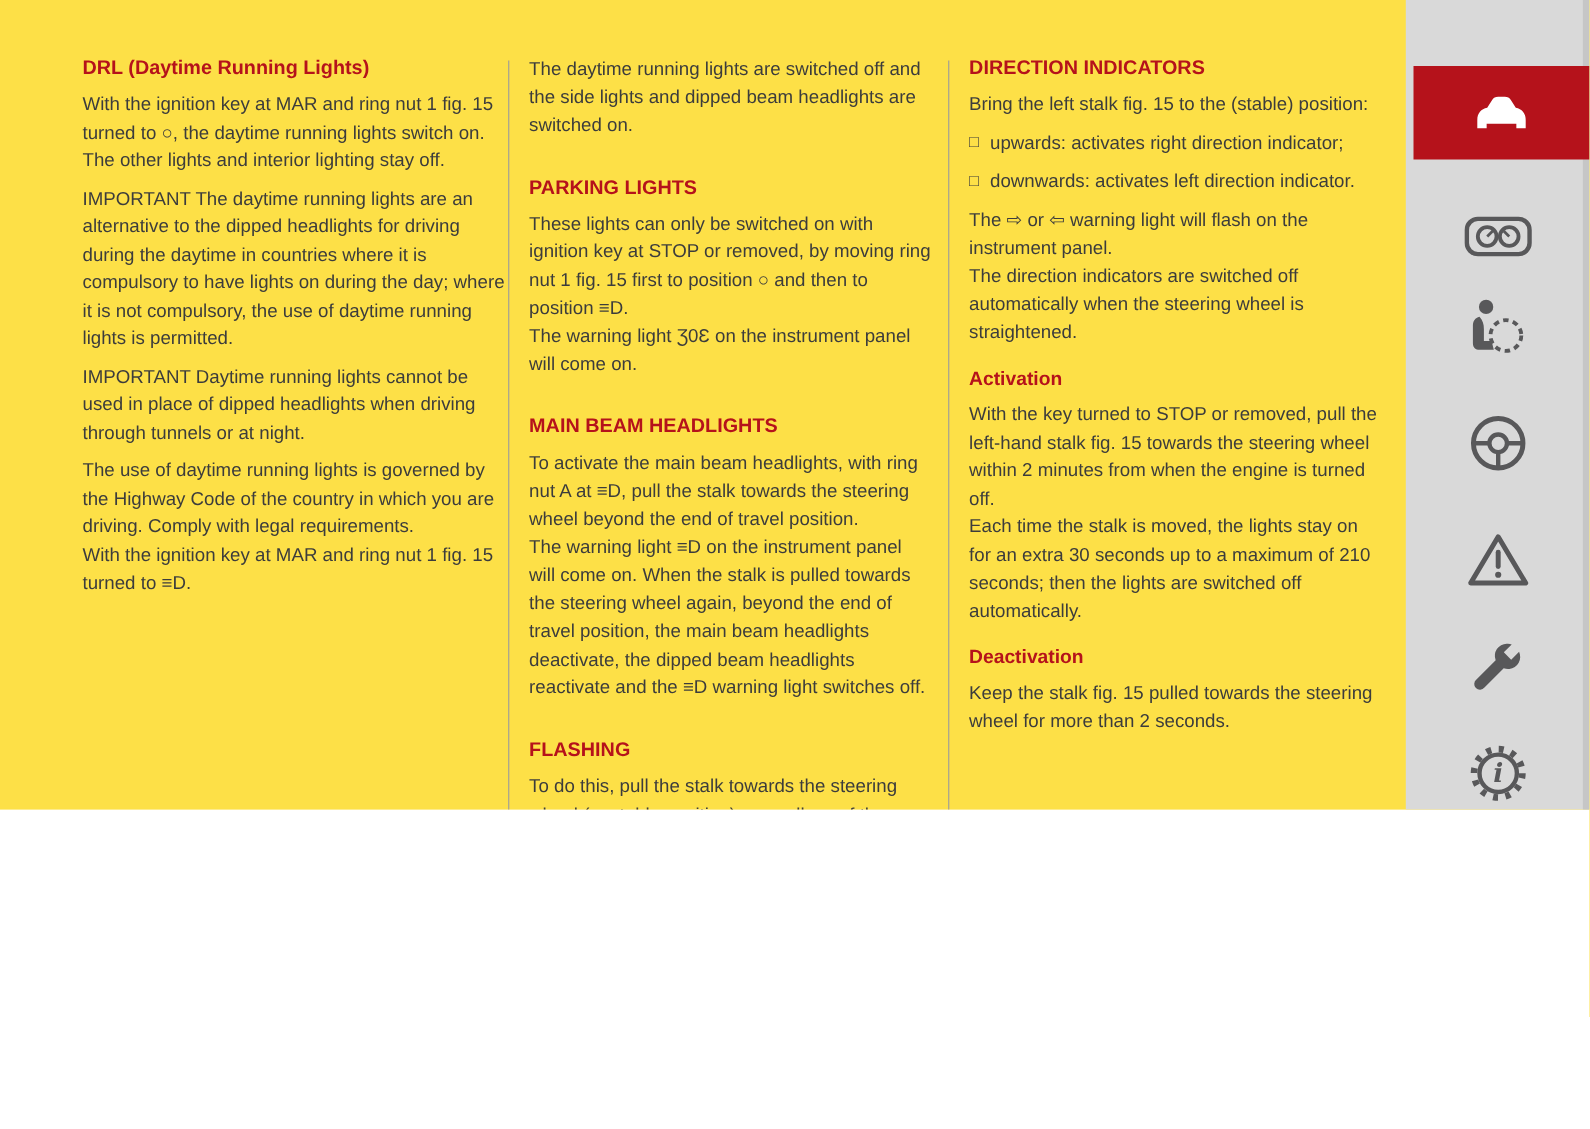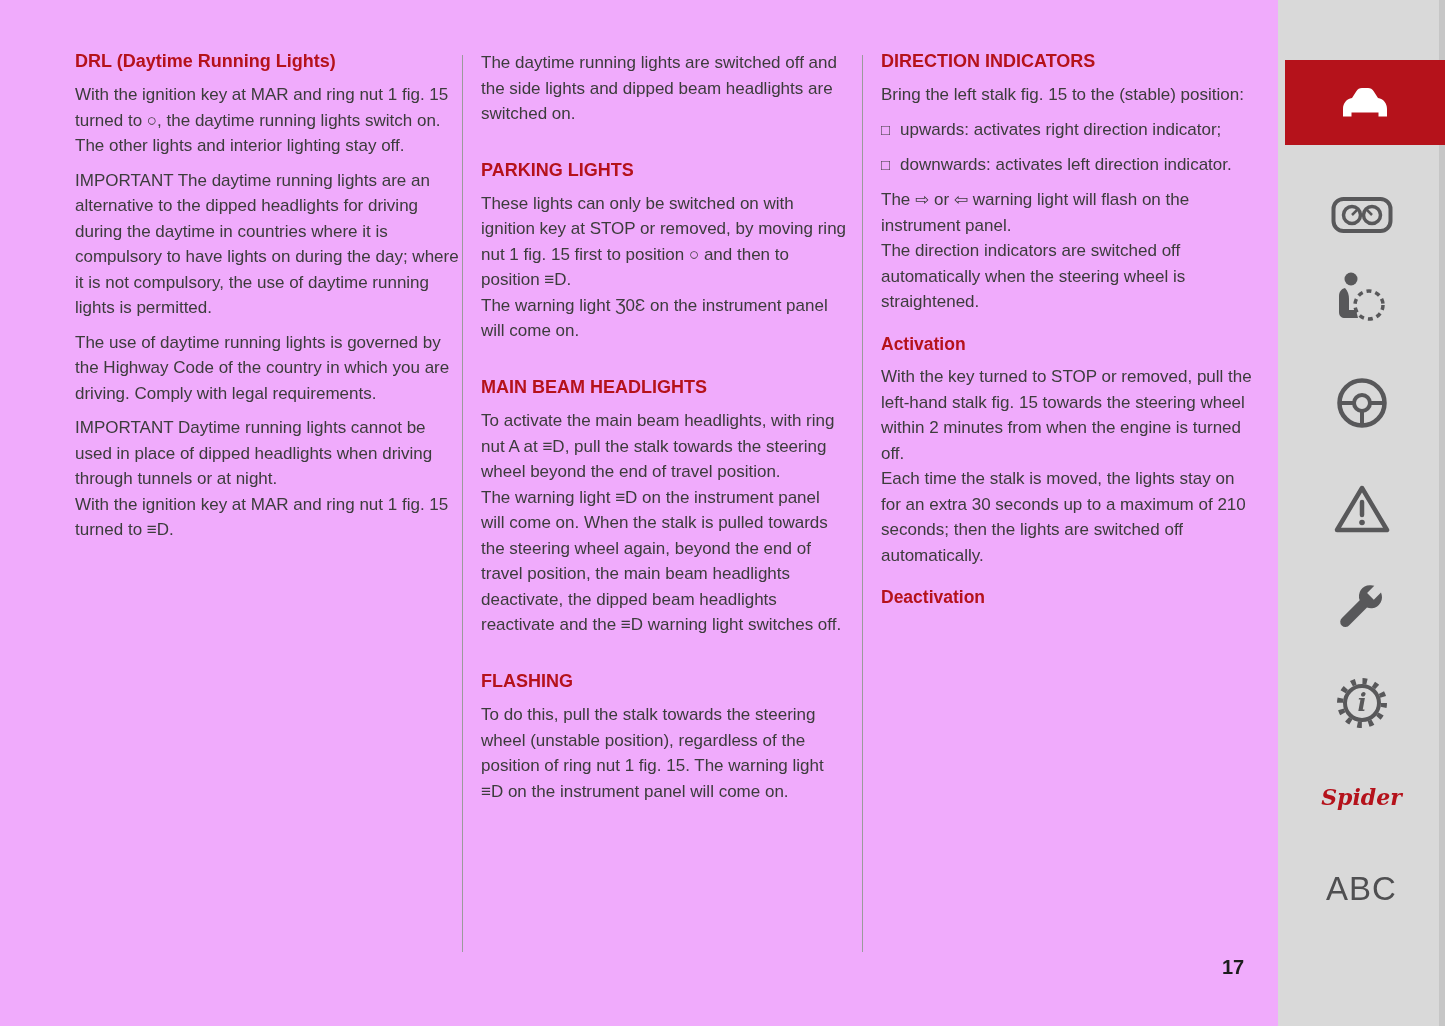--- a/index.html
+++ b/index.html
@@ -1,20 +1,20 @@
 <!DOCTYPE html>
 <html style="--accent: #b5121b; --body: #3c3c3c; --sidebar: #d9d9d9; --icon: #58585a;"><head>
 <meta charset="utf-8">
 <style>
   :root { --accent:#b5121b; --body:#3c3c3c; --sidebar:#d9d9d9; --icon:#58585a; }
   * { box-sizing:border-box; }
   html,body { margin:0; padding:0; }
   body { width:1445px; height:1026px; background:#fff;
          font-family:"Liberation Sans","DejaVu Sans",sans-serif; }
-  .page { position:relative; width:1445px; height:1026px; overflow:hidden; background:#f0abfc; }
+  .page { position:relative; width:1445px; height:736px; overflow:hidden; background:#fde047; }
 
   .col { position:absolute; top:50px; color:var(--body); font-size:17px; line-height:1.5; }
   #col1 { left:75px;  width:392px; }
   #col2 { left:481px; width:366px; }
   #col3 { left:881px; width:374px; }
 
   .vdiv { position:absolute; top:55px; height:897px; width:1px; background:#9b9b9b; }
   #vdiv1 { left:462px; } #vdiv2 { left:862px; }
 
   .head { color:var(--accent); font-size:18px; line-height:1.3; font-weight:bold; margin:0 0 9px; }
@@ -44,22 +44,22 @@
 </head>
 <body>
 
 <div class="page">
 
   <section class="col" id="col1">
     <h2 class="head">DRL (Daytime Running Lights)</h2>
     <p class="para">With the ignition key at MAR and ring nut 1 fig. 15 turned to ○, the daytime running lights switch on.</p>
     <p class="para">The other lights and interior lighting stay off.</p>
     <p class="para sp">IMPORTANT The daytime running lights are an alternative to the dipped headlights for driving during the daytime in countries where it is compulsory to have lights on during the day; where it is not compulsory, the use of daytime running lights is permitted.</p>
+    <p class="para sp">IMPORTANT Daytime running lights cannot be used in place of dipped headlights when driving through tunnels or at night.</p>
     <p class="para sp">The use of daytime running lights is governed by the Highway Code of the country in which you are driving. Comply with legal requirements.</p>
-    <p class="para sp">IMPORTANT Daytime running lights cannot be used in place of dipped headlights when driving through tunnels or at night.</p>
     <p class="para">With the ignition key at MAR and ring nut 1 fig. 15 turned to ≡D.</p>
   </section>
 
   <div class="vdiv" id="vdiv1"></div>
 
   <section class="col" id="col2">
     <p class="para">The daytime running lights are switched off and the side lights and dipped beam headlights are switched on.</p>
     <h2 class="head mt">PARKING LIGHTS</h2>
     <p class="para">These lights can only be switched on with ignition key at STOP or removed, by moving ring nut 1 fig. 15 first to position ○ and then to position ≡D.</p>
     <p class="para">The warning light Ʒ0Ɛ on the instrument panel will come on.</p>
@@ -82,20 +82,21 @@
     <div class="bullet sp">
       <span class="bmark">□</span>
       <span class="btext">downwards: activates left direction indicator.</span>
     </div>
     <p class="para sp">The ⇨ or ⇦ warning light will flash on the instrument panel.</p>
     <p class="para">The direction indicators are switched off automatically when the steering wheel is straightened.</p>
     <h3 class="subhead">Activation</h3>
     <p class="para">With the key turned to STOP or removed, pull the left-hand stalk fig. 15 towards the steering wheel within 2 minutes from when the engine is turned off.</p>
     <p class="para">Each time the stalk is moved, the lights stay on for an extra 30 seconds up to a maximum of 210 seconds; then the lights are switched off automatically.</p>
     <h3 class="subhead">Deactivation</h3>
+    <p class="para">Keep the stalk fig. 15 pulled towards the steering wheel for more than 2 seconds.</p>
   </section>
 
   <div class="pagenum">17</div>
 
   <aside class="sidebar">
     <div class="edge"></div>
 
     <div class="tab">
       <svg width="58" height="36" viewBox="0 0 58 36">
         <path fill="#ffffff" d="M7 24c0-6 3.5-10 9-11l4.5-7C21.7 4 23.5 3 26 3h6c2.5 0 4.3 1 5.5 3l4.5 7c5.5 1 9 5 9 11v7.5h-8.5v-4H15.5v4H7z"></path>

